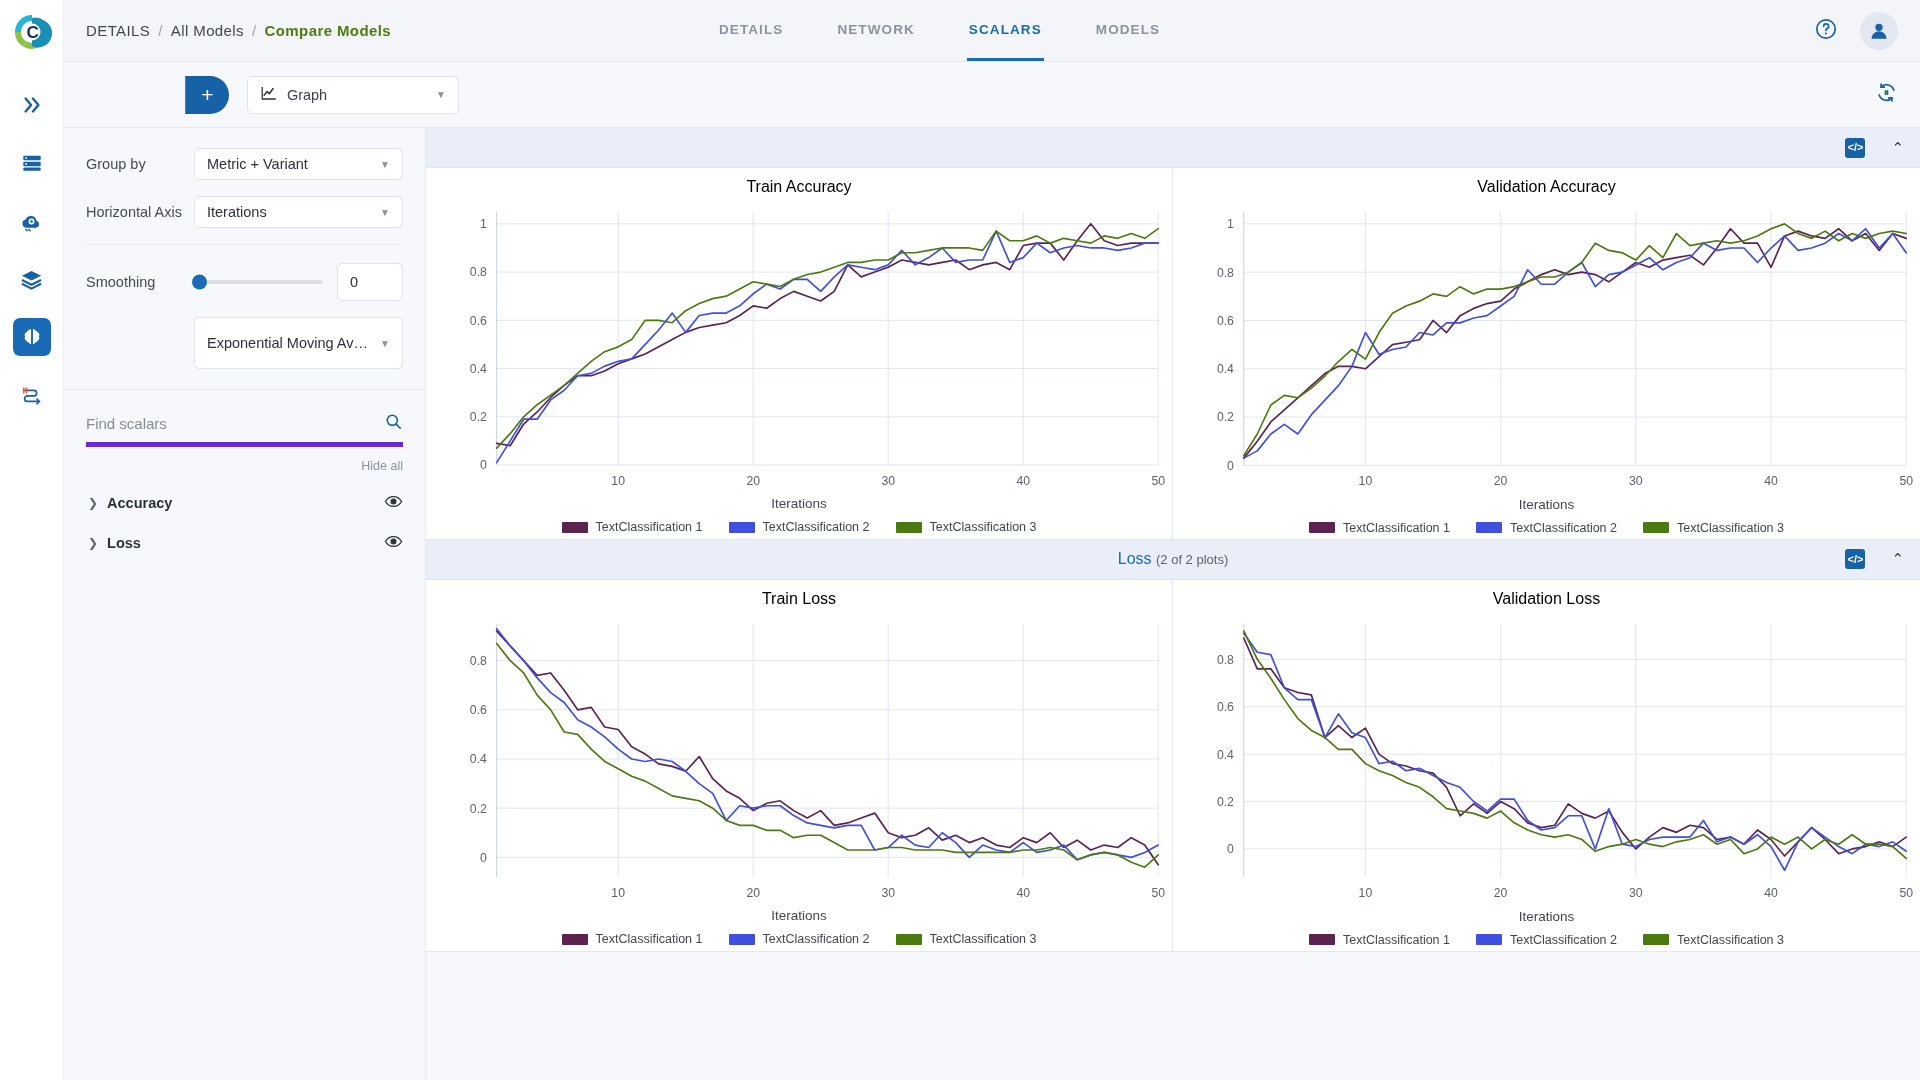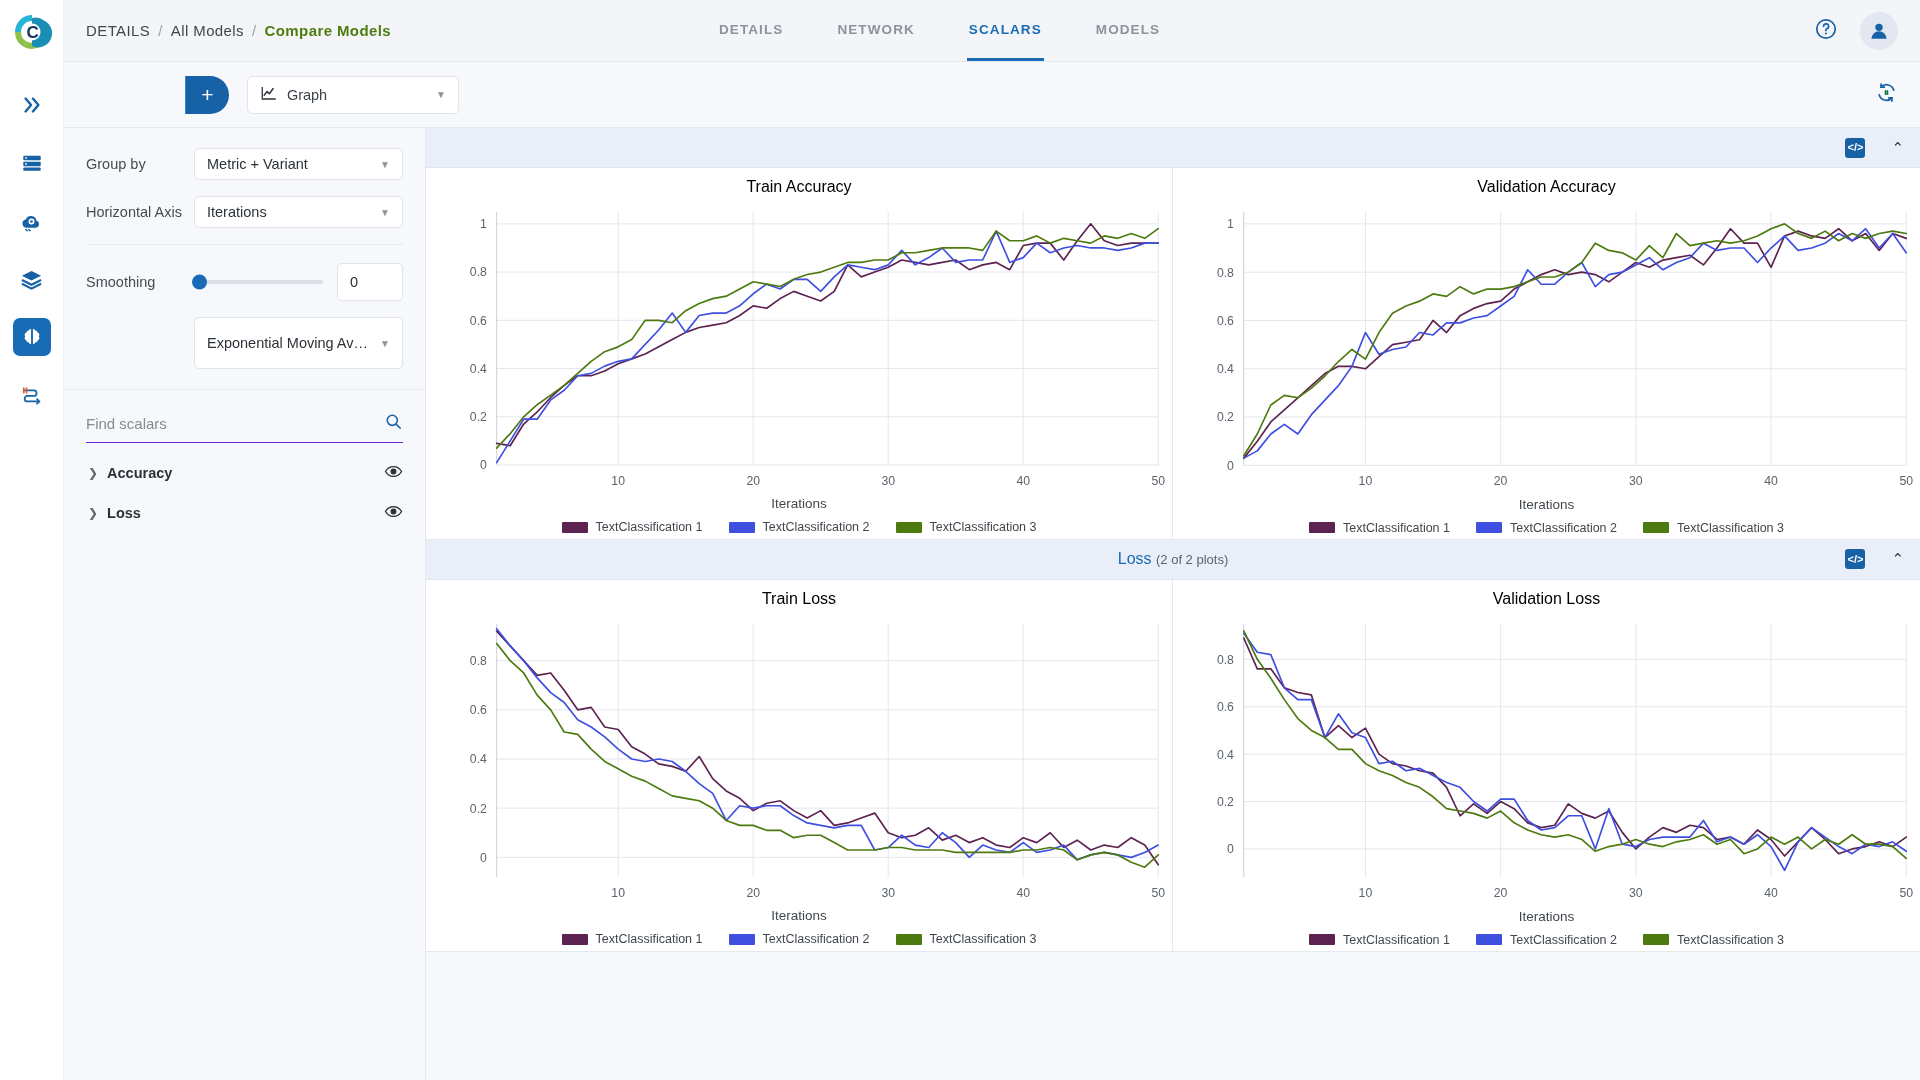--- a/index.html
+++ b/index.html
@@ -109,21 +109,21 @@
     padding: 0 12px; font-size: 14.5px; color:#2c3239;
   }
   .algo {
     margin-left: 108px; margin-top: 14px; height: 52px; background:#fff;
     border: 1px solid #dfe3ea; border-radius: 5px; display:flex; align-items:center;
     padding: 0 12px; font-size: 14.5px; color: #2c3239; cursor: pointer;
   }
 
   .find-sec { padding: 22px 22px 0 22px; }
   .find {
-    display:flex; align-items:center; border-bottom: 1px solid #6d28d9;
+    display:flex; align-items:center; border-bottom: 5px solid #6d28d9;
     padding-bottom: 7px;
   }
   .find input {
     flex:1 1 auto; border:0; outline:0; background:transparent;
     font-family: inherit; font-size: 15px; color:#2c3239;
   }
   .find input::placeholder { color:#858c94; }
   .hide-all { text-align: right; font-size: 12.5px; color:#8b949e; padding: 12px 22px 0 0; cursor:pointer; }
   .tree { padding: 10px 0 0 0; }
   .tree-item {
@@ -336,20 +336,21 @@
           <div class="find">
             <input type="text" placeholder="Find scalars" style="">
             <span>
               <svg width="19" height="19" viewBox="0 0 24 24" fill="none" stroke="#1761a6" stroke-width="2">
                   <circle cx="10.5" cy="10.5" r="6.4"></circle>
                   <path d="M15.3 15.3L20.5 20.5" stroke-linecap="round"></path>
                 </svg>
             </span>
           </div>
         </div>
+        <div class="hide-all">Hide all</div>
 
         <div class="tree">
           <div class="tree-item">
             <span class="tw">❯</span>
             <span class="tree-lbl">Accuracy</span>
             <span class="eye">
               <svg width="19" height="19" viewBox="0 0 24 24" fill="none" stroke="#2c3239" stroke-width="1.7">
                   <path d="M1.8 12S5.5 5.8 12 5.8 22.2 12 22.2 12 18.5 18.2 12 18.2 1.8 12 1.8 12z"></path>
                   <circle cx="12" cy="12" r="2.9" fill="#2c3239"></circle>
                 </svg>

